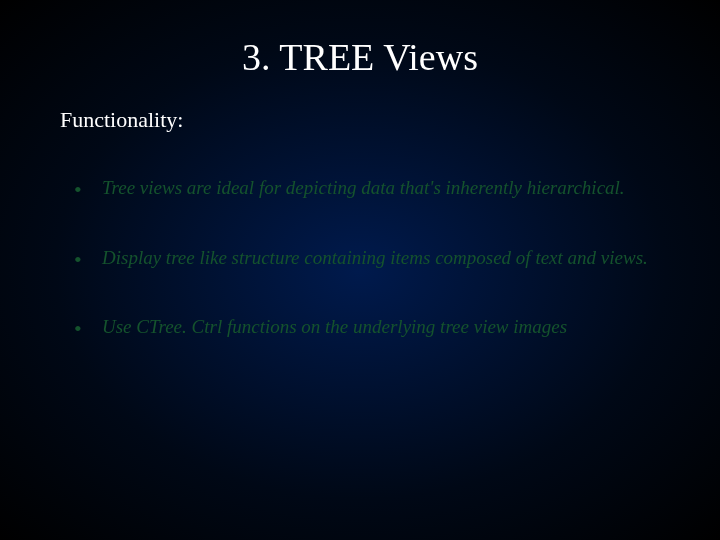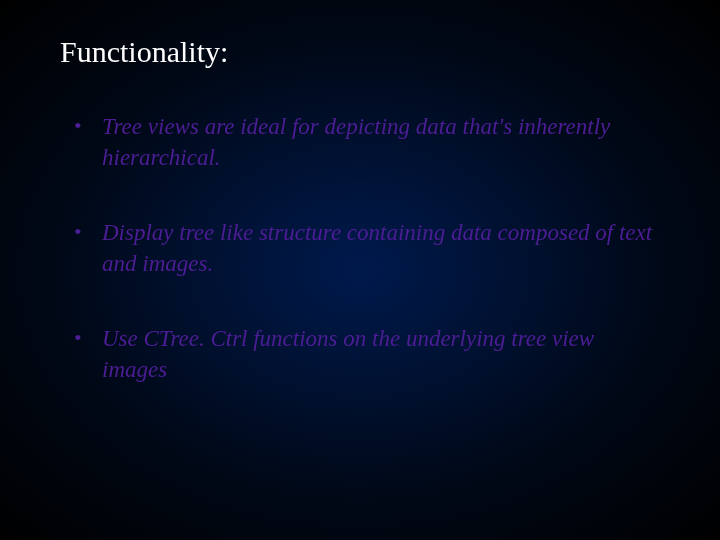--- a/index.html
+++ b/index.html
@@ -22,52 +22,53 @@
     }
     .title {
       text-align: center;
       font-size: 38px;
       font-weight: normal;
       color: #ffffff;
       margin-bottom: 28px;
       font-family: Georgia, 'Times New Roman', serif;
     }
     .subtitle {
-      font-size: 30px;
+      font-size: 22px;
       color: #ffffff;
       font-weight: normal;
       margin-bottom: 42px;
       font-family: Georgia, 'Times New Roman', serif;
     }
     .bullet-list {
       list-style: none;
       padding-left: 14px;
     }
     .bullet-item {
-      color: #4c1d95;
-      font-size: 23px;
+      color: #14532d;
+      font-size: 19px;
       font-style: italic;
       font-family: Georgia, 'Times New Roman', serif;
       margin-bottom: 44px;
       line-height: 1.35;
       position: relative;
       padding-left: 28px;
     }
     .bullet-item::before {
       content: "•";
       position: absolute;
       left: 0;
       top: 0;
       font-style: normal;
       font-size: 22px;
     }
   </style>
 </head>
 <body>
 
 <div class="slide">
+  <h1 class="title">3. TREE Views</h1>
   <div class="subtitle">Functionality:</div>
   <ul class="bullet-list">
     <li class="bullet-item">Tree views are ideal for depicting data that's inherently hierarchical.</li>
-    <li class="bullet-item">Display tree like structure containing data composed of text and images.</li>
+    <li class="bullet-item">Display tree like structure containing items composed of text and views.</li>
     <li class="bullet-item">Use CTree. Ctrl functions on the underlying tree view images</li>
   </ul>
 </div>
 
 </body></html>

